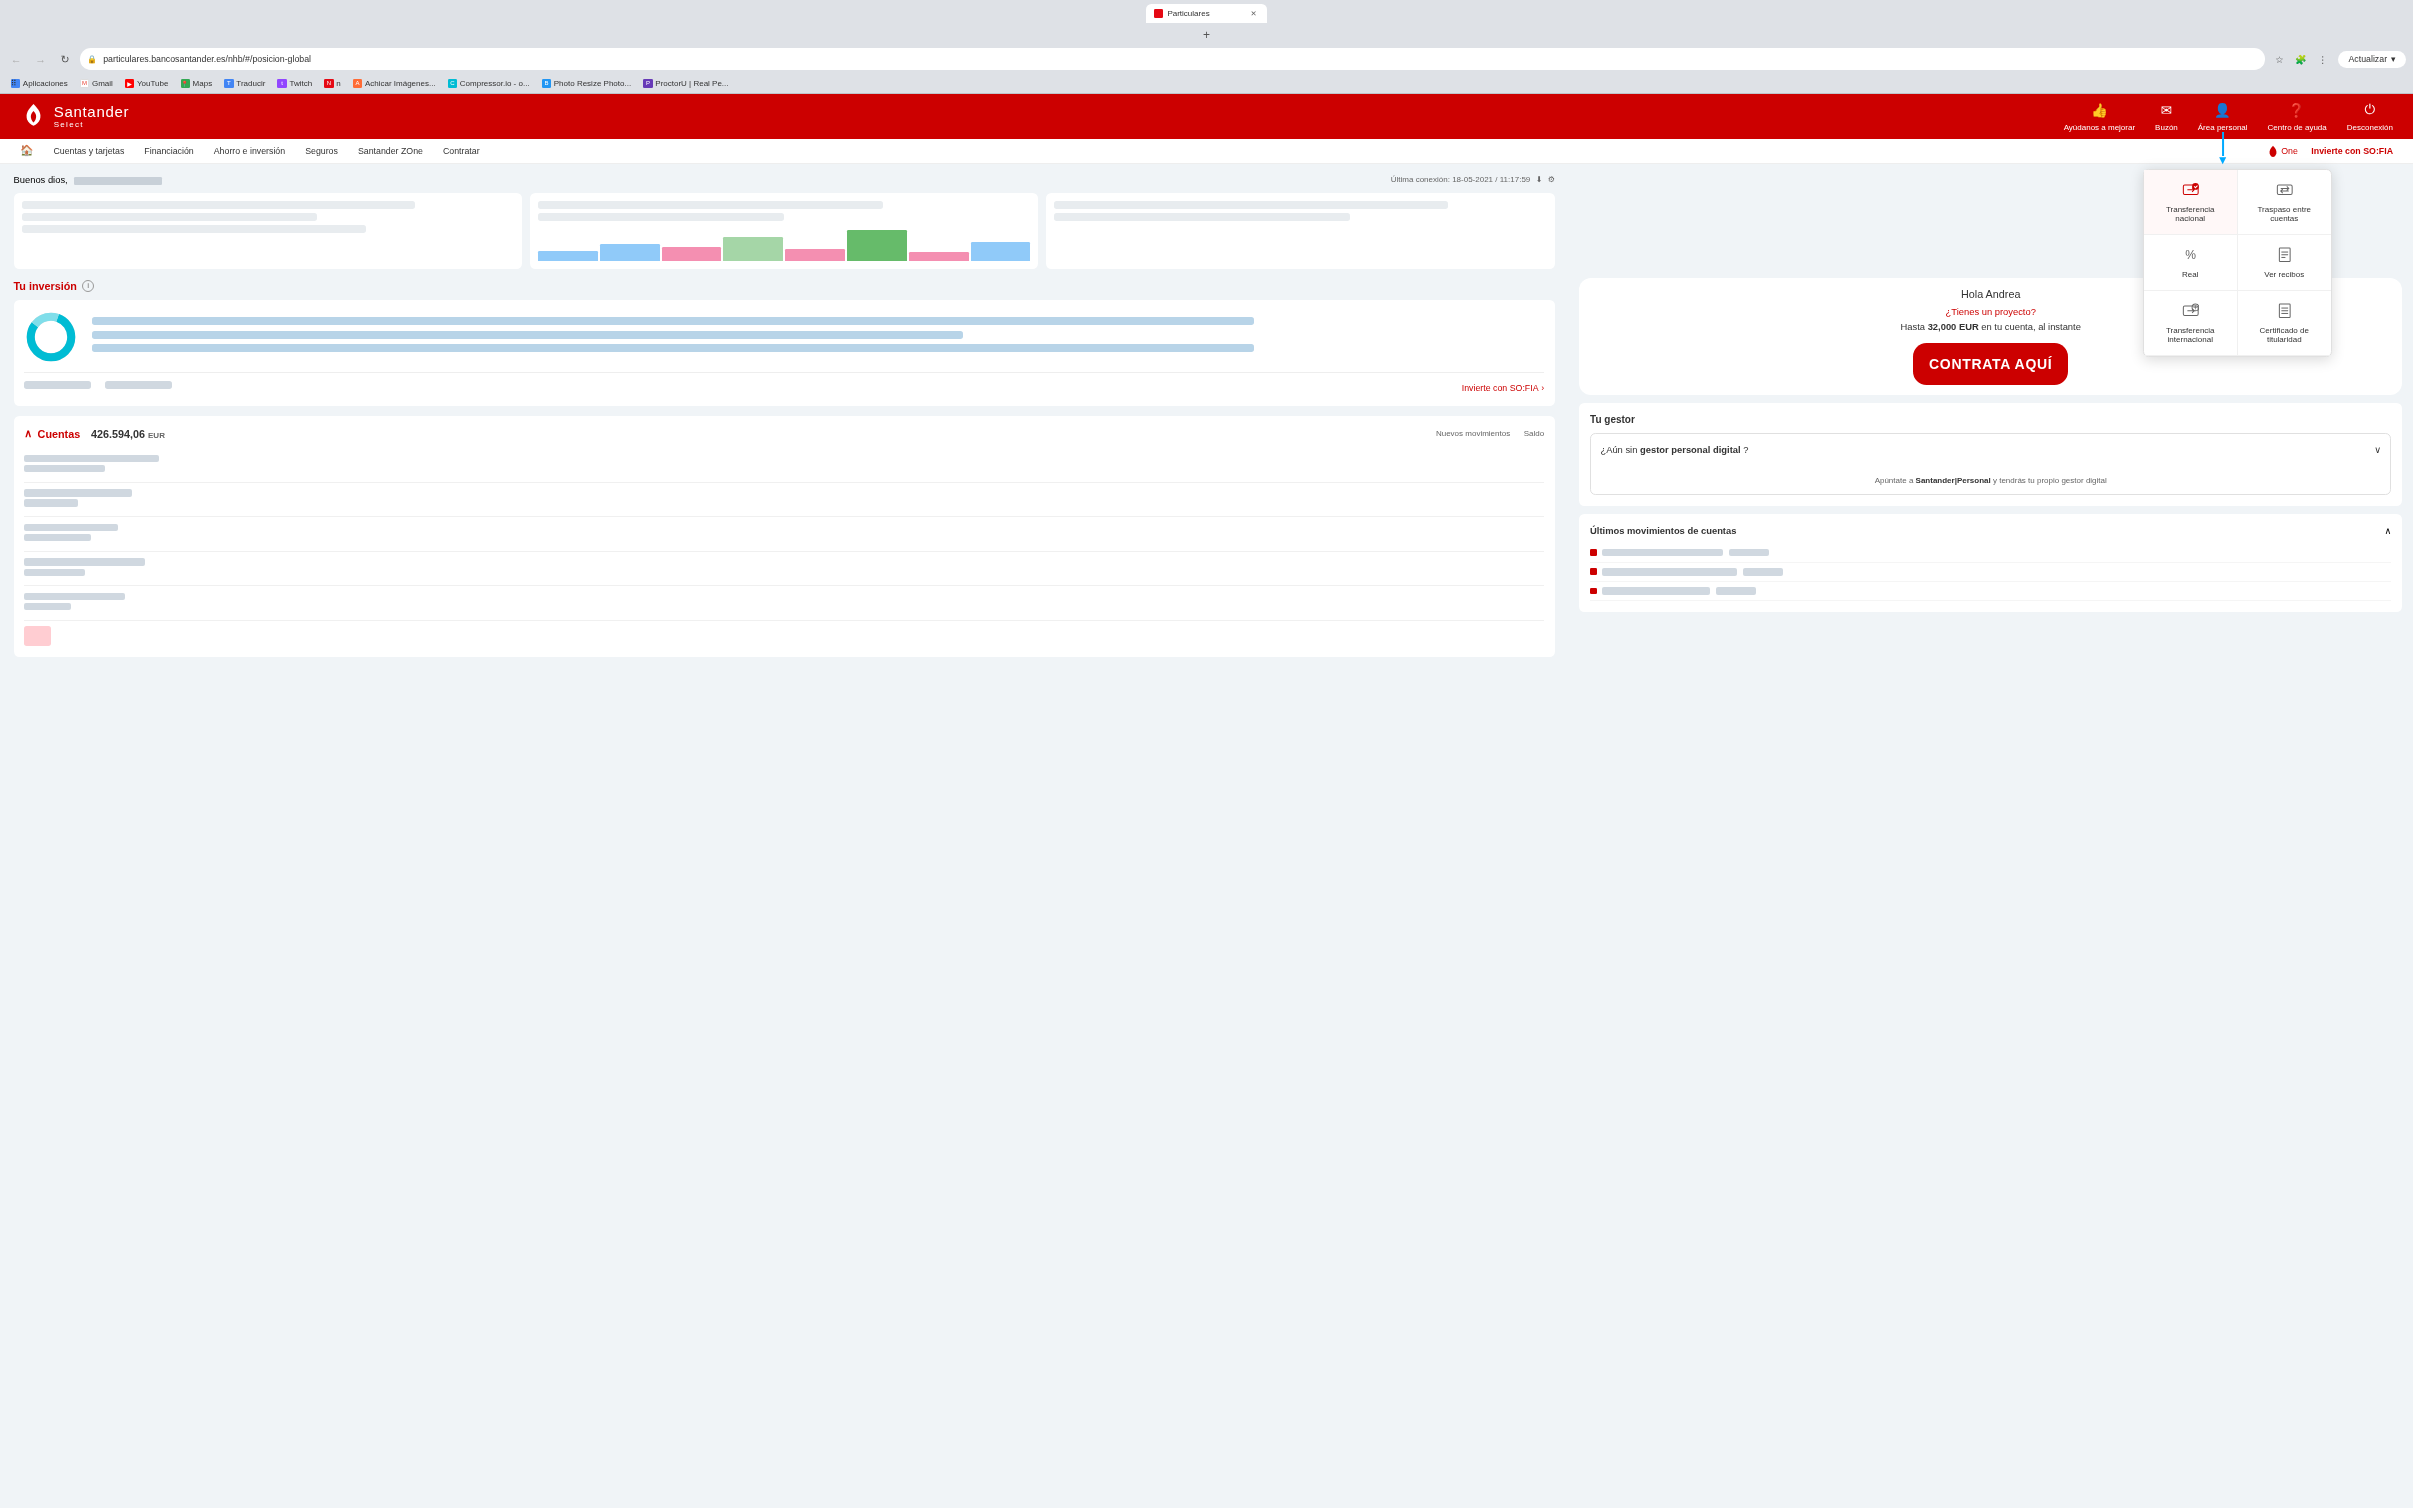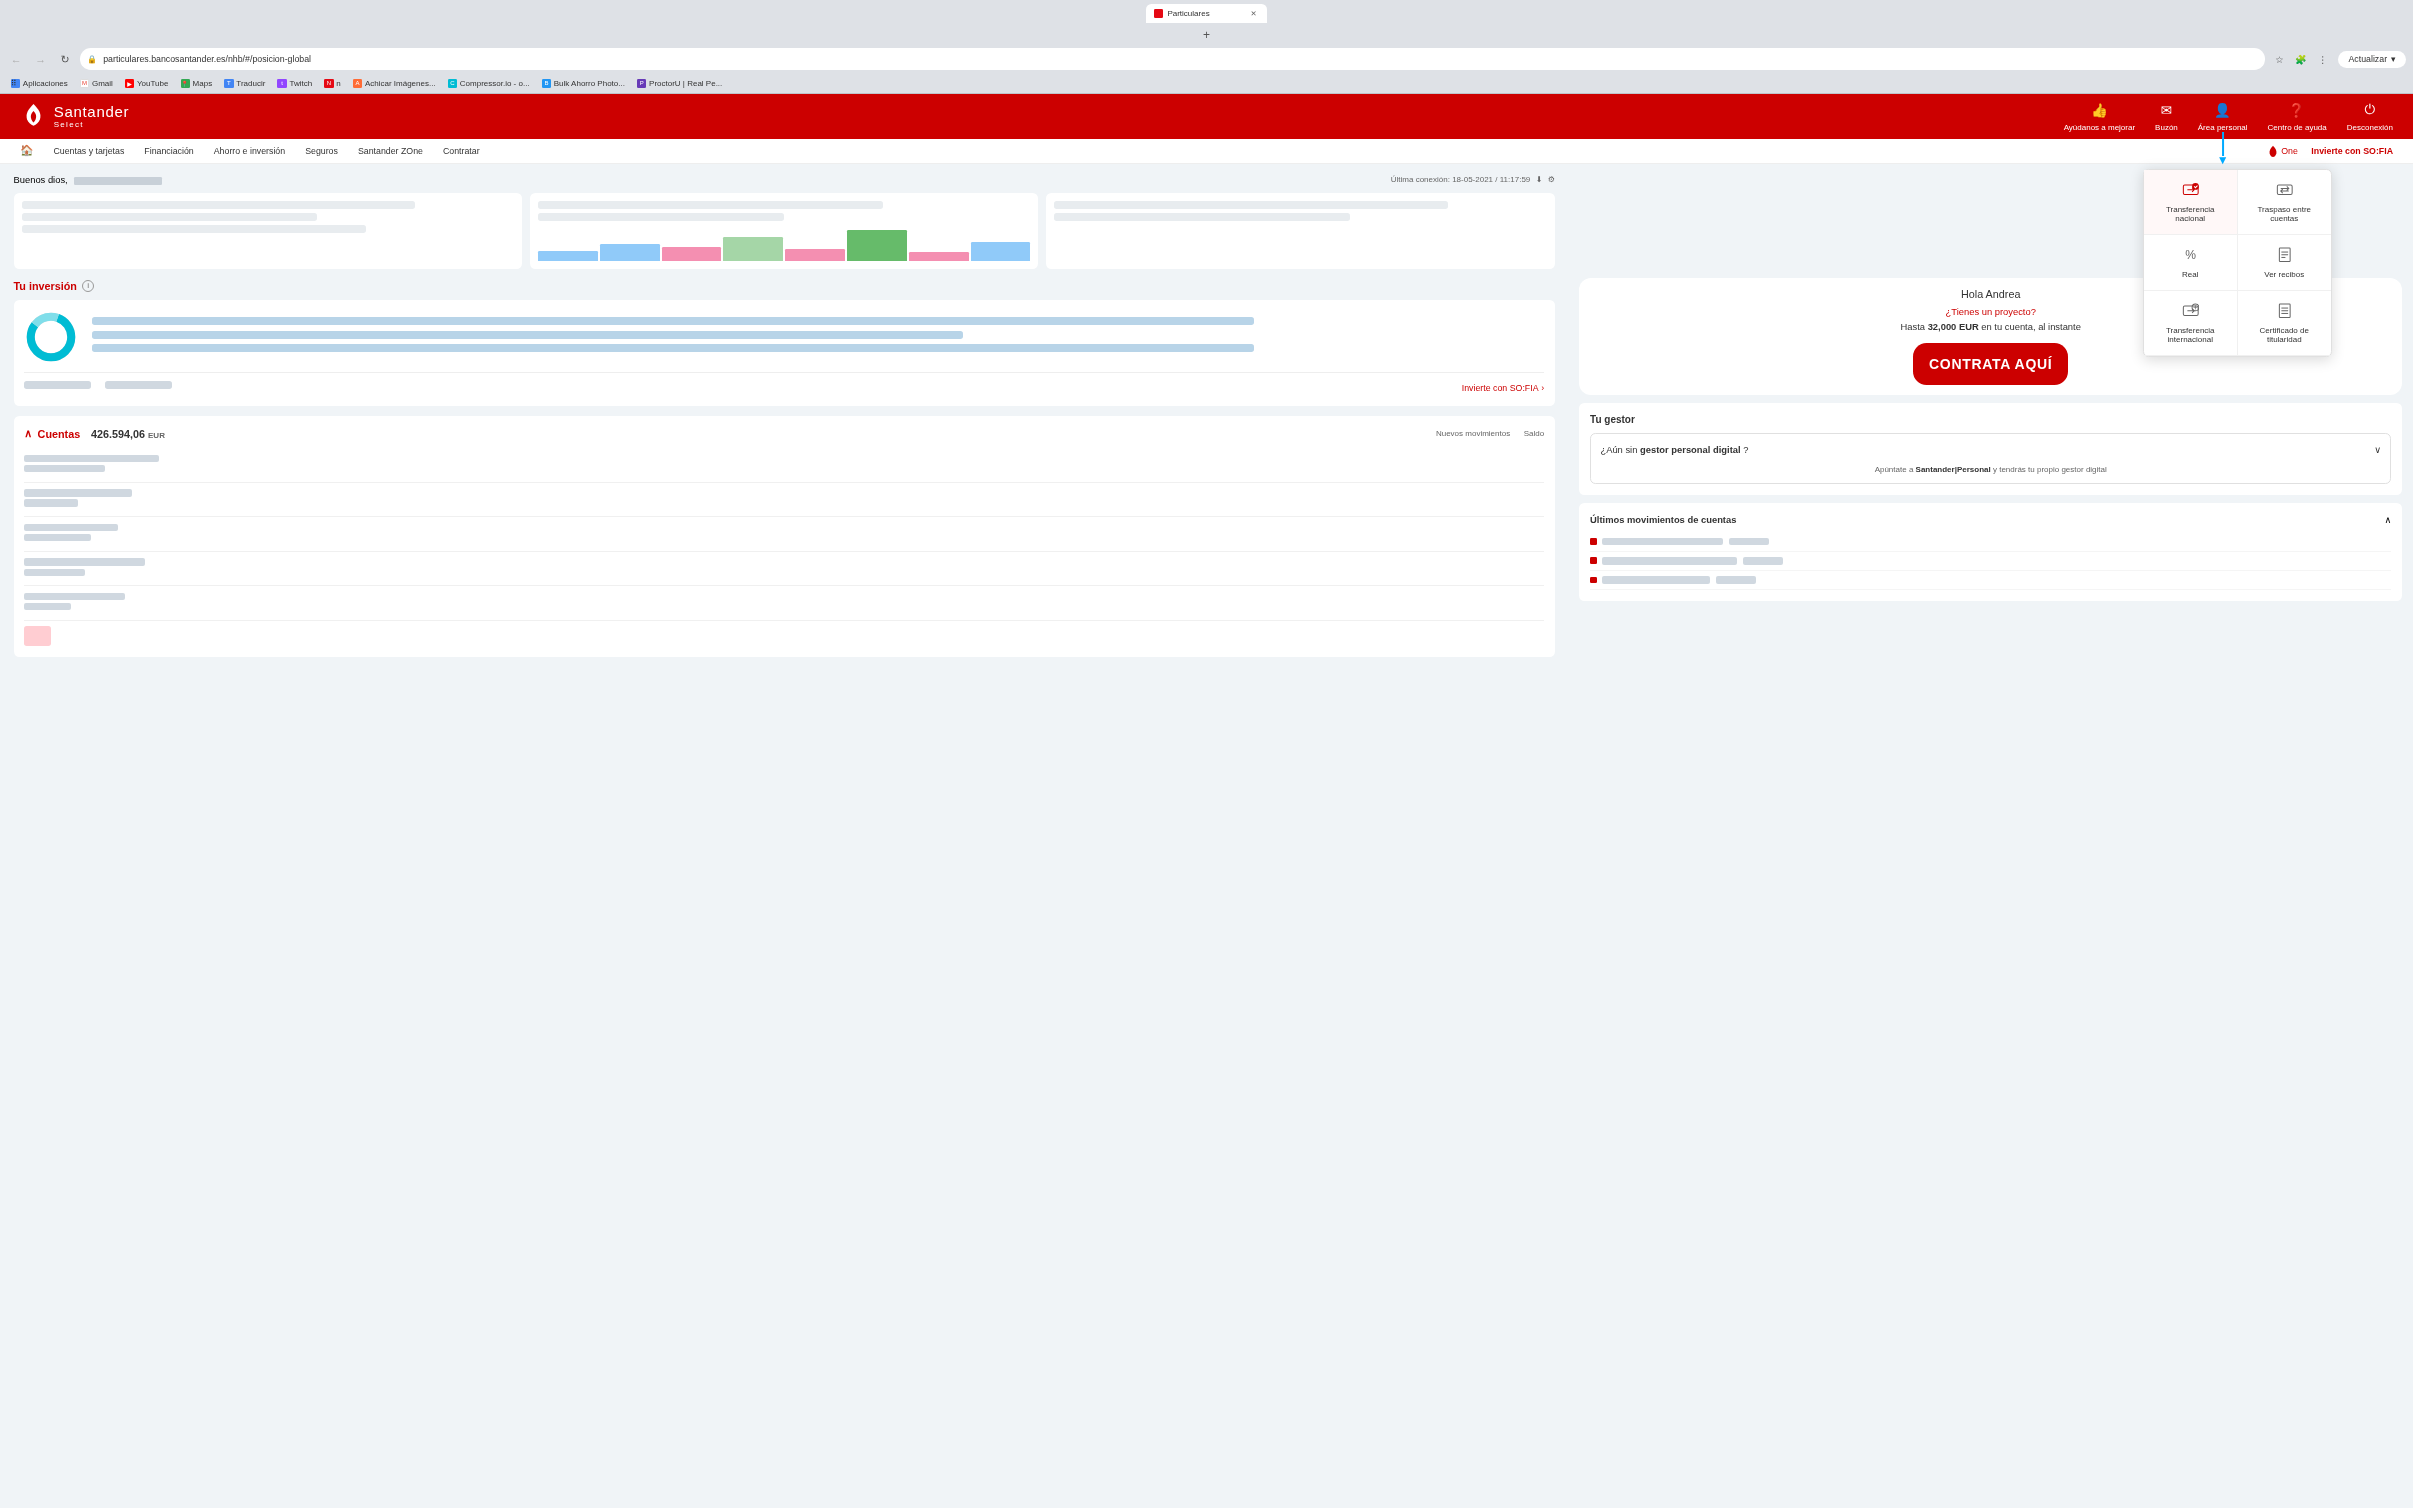--- a/index.html
+++ b/index.html
@@ -549,21 +549,21 @@
       border: 0.7px solid #e0e0e0;
       border-radius: 5.4px;
       padding: 9.4px;
     }
     .gestor-question {
       font-size: 9.4px;
       color: #333;
       display: flex;
       justify-content: space-between;
       align-items: flex-start;
-      margin-bottom: 10px;
+      margin-bottom: 21px;
     }
     .gestor-question strong { font-weight: bold; }
     .gestor-desc {
       font-size: 8px;
       color: #666;
       text-align: center;
     }
     .gestor-desc strong { color: #333; }
 
     .movimientos-card {
@@ -687,21 +687,21 @@
     <div class="bookmark-item">
       <div class="bookmark-favicon bm-achicar" style="font-size:6px;color:white;display:flex;align-items:center;justify-content:center;">A</div>
       <span>Achicar Imágenes...</span>
     </div>
     <div class="bookmark-item">
       <div class="bookmark-favicon bm-compressor" style="font-size:6px;color:white;display:flex;align-items:center;justify-content:center;">C</div>
       <span>Compressor.io - o...</span>
     </div>
     <div class="bookmark-item">
       <div class="bookmark-favicon bm-bulk" style="font-size:6px;color:white;display:flex;align-items:center;justify-content:center;">B</div>
-      <span>Bulk Ahorro Photo...</span>
+      <span>Photo Resize Photo...</span>
     </div>
     <div class="bookmark-item">
       <div class="bookmark-favicon bm-proctor" style="font-size:6px;color:white;display:flex;align-items:center;justify-content:center;">P</div>
       <span>ProctorU | Real Pe...</span>
     </div>
   </div>
 </div>
 
 <div class="page-content">
 

